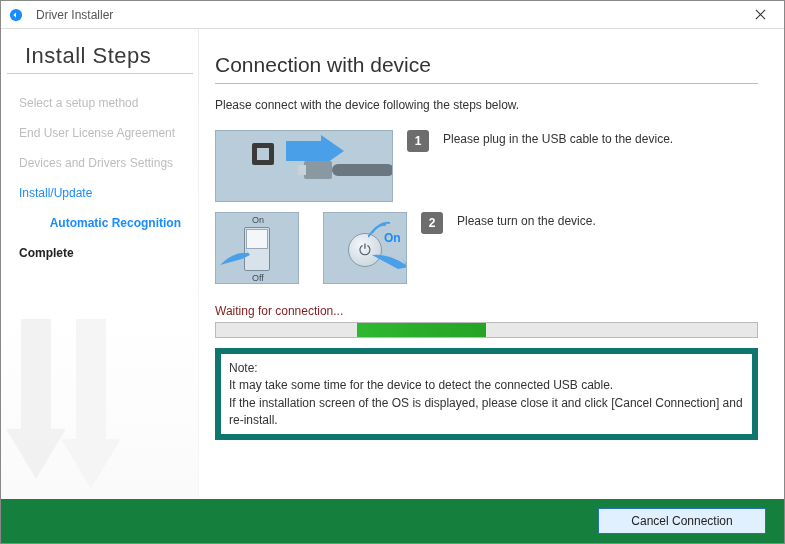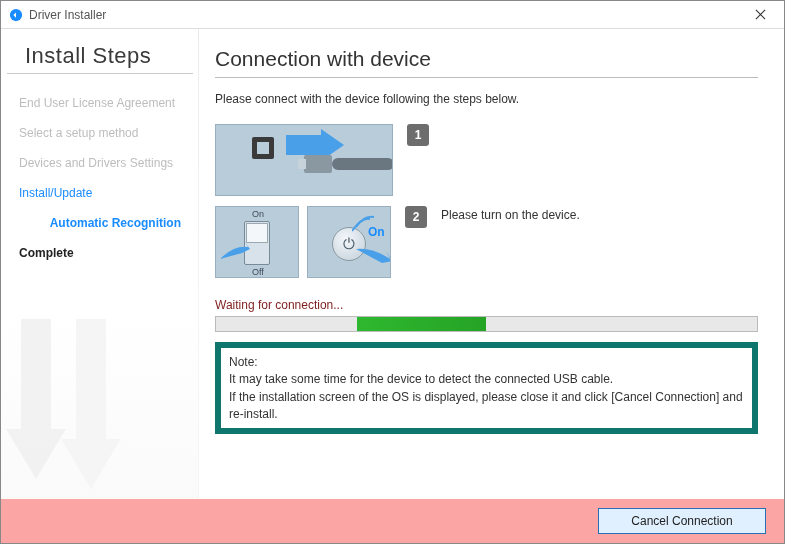--- a/index.html
+++ b/index.html
@@ -15,20 +15,21 @@
     flex-direction: column;
     overflow: hidden;
   }
   .titlebar {
     height: 28px;
     display: flex;
     align-items: center;
     padding: 0 8px;
     border-bottom: 1px solid #ddd;
     background: #fff;
+    gap: 7px;
   }
   .titlebar .icon {
     width: 14px; height: 14px;
     margin-right: 6px;
     display: inline-flex;
   }
   .titlebar .title { font-size: 12px; color: #555; flex: 1; }
   .titlebar .close {
     width: 32px; height: 100%;
     display: flex; align-items: center; justify-content: center;
@@ -85,29 +86,30 @@
     display: flex;
     flex-direction: column;
   }
   .main h2 {
     font-size: 21px;
     font-weight: 400;
     color: #333;
     padding-bottom: 6px;
     border-bottom: 1px solid #bbb;
     margin-bottom: 14px;
+    margin-top: 6px;
   }
   .sub-text { font-size: 12px; color: #333; margin-bottom: 18px; }
   .step-row {
     display: flex;
     align-items: flex-start;
     gap: 14px;
     margin-bottom: 10px;
   }
-  .thumbs { display: flex; gap: 8px; }
+  .thumbs { display: flex; gap: 24px; }
   .thumb {
     width: 84px; height: 72px;
     background: #b8ccda;
     border: 1px solid #9ab0c0;
     position: relative;
     overflow: hidden;
   }
   .thumb.wide { width: 178px; }
   .badge {
     width: 22px; height: 22px;
@@ -142,21 +144,21 @@
     padding: 6px 8px;
     font-size: 12px;
     line-height: 1.45;
     color: #333;
     height: 92px;
     overflow-y: scroll;
     background: #fff;
   }
   .footer {
     height: 44px;
-    background: #fca5a5;
+    background: #15803d;
     display: flex;
     align-items: center;
     justify-content: flex-end;
     padding: 0 18px;
   }
   .footer button {
     width: 168px;
     height: 26px;
     background: #e1f0ff;
     border: 1px solid #2a6fb5;
@@ -188,22 +190,22 @@
         <path d="M1 1 L11 11 M11 1 L1 11" stroke="#333" stroke-width="1.2"></path>
       </svg>
   </div>
 </div>
 
 <div class="body">
 
   <div class="sidebar">
     <h1>Install Steps</h1>
     <ul class="steps">
+      <li>Select a setup method</li>
       <li>End User License Agreement</li>
-      <li>Select a setup method</li>
       <li>Devices and Drivers Settings</li>
       <li class="active">Install/Update</li>
       <li class="sub active bold">Automatic Recognition</li>
       <li class="bold">Complete</li>
     </ul>
     <svg class="arrows" viewBox="0 0 198 180" preserveAspectRatio="none">
       <path d="M20 0 L20 110 L5 110 L35 160 L65 110 L50 110 L50 0 Z" fill="#f1f1f1"></path>
       <path d="M75 0 L75 120 L60 120 L90 170 L120 120 L105 120 L105 0 Z" fill="#f5f5f5"></path>
     </svg>
   </div>
@@ -219,20 +221,21 @@
             <rect x="36" y="12" width="22" height="22" rx="2" fill="#3a3a3a"></rect>
             <rect x="41" y="17" width="12" height="12" fill="#b8ccda"></rect>
             <path d="M70 10 L105 10 L105 4 L128 20 L105 36 L105 30 L70 30 Z" fill="#4aa0e8"></path>
             <rect x="88" y="30" width="28" height="18" rx="2" fill="#8a98a2"></rect>
             <rect x="82" y="34" width="8" height="10" fill="#c8d2da"></rect>
             <rect x="116" y="33" width="62" height="12" rx="6" fill="#6a7680"></rect>
           </svg>
         </div>
       </div>
       <div class="badge">1</div>
+      <div class="step-text">Please plug in the USB cable to the device.</div>
     </div>
 
     <div class="step-row">
       <div class="thumbs">
         <div class="thumb">
           <span class="switch-on">On</span>
           <div class="switch-body"></div>
           <div class="switch-toggle"></div>
           <svg class="swoosh" style="left:4px;top:34px" width="30" height="24">
               <path d="M0 18 Q14 4 28 6 L24 0 L30 8 L22 12 Z" fill="#4aa0e8"></path>

